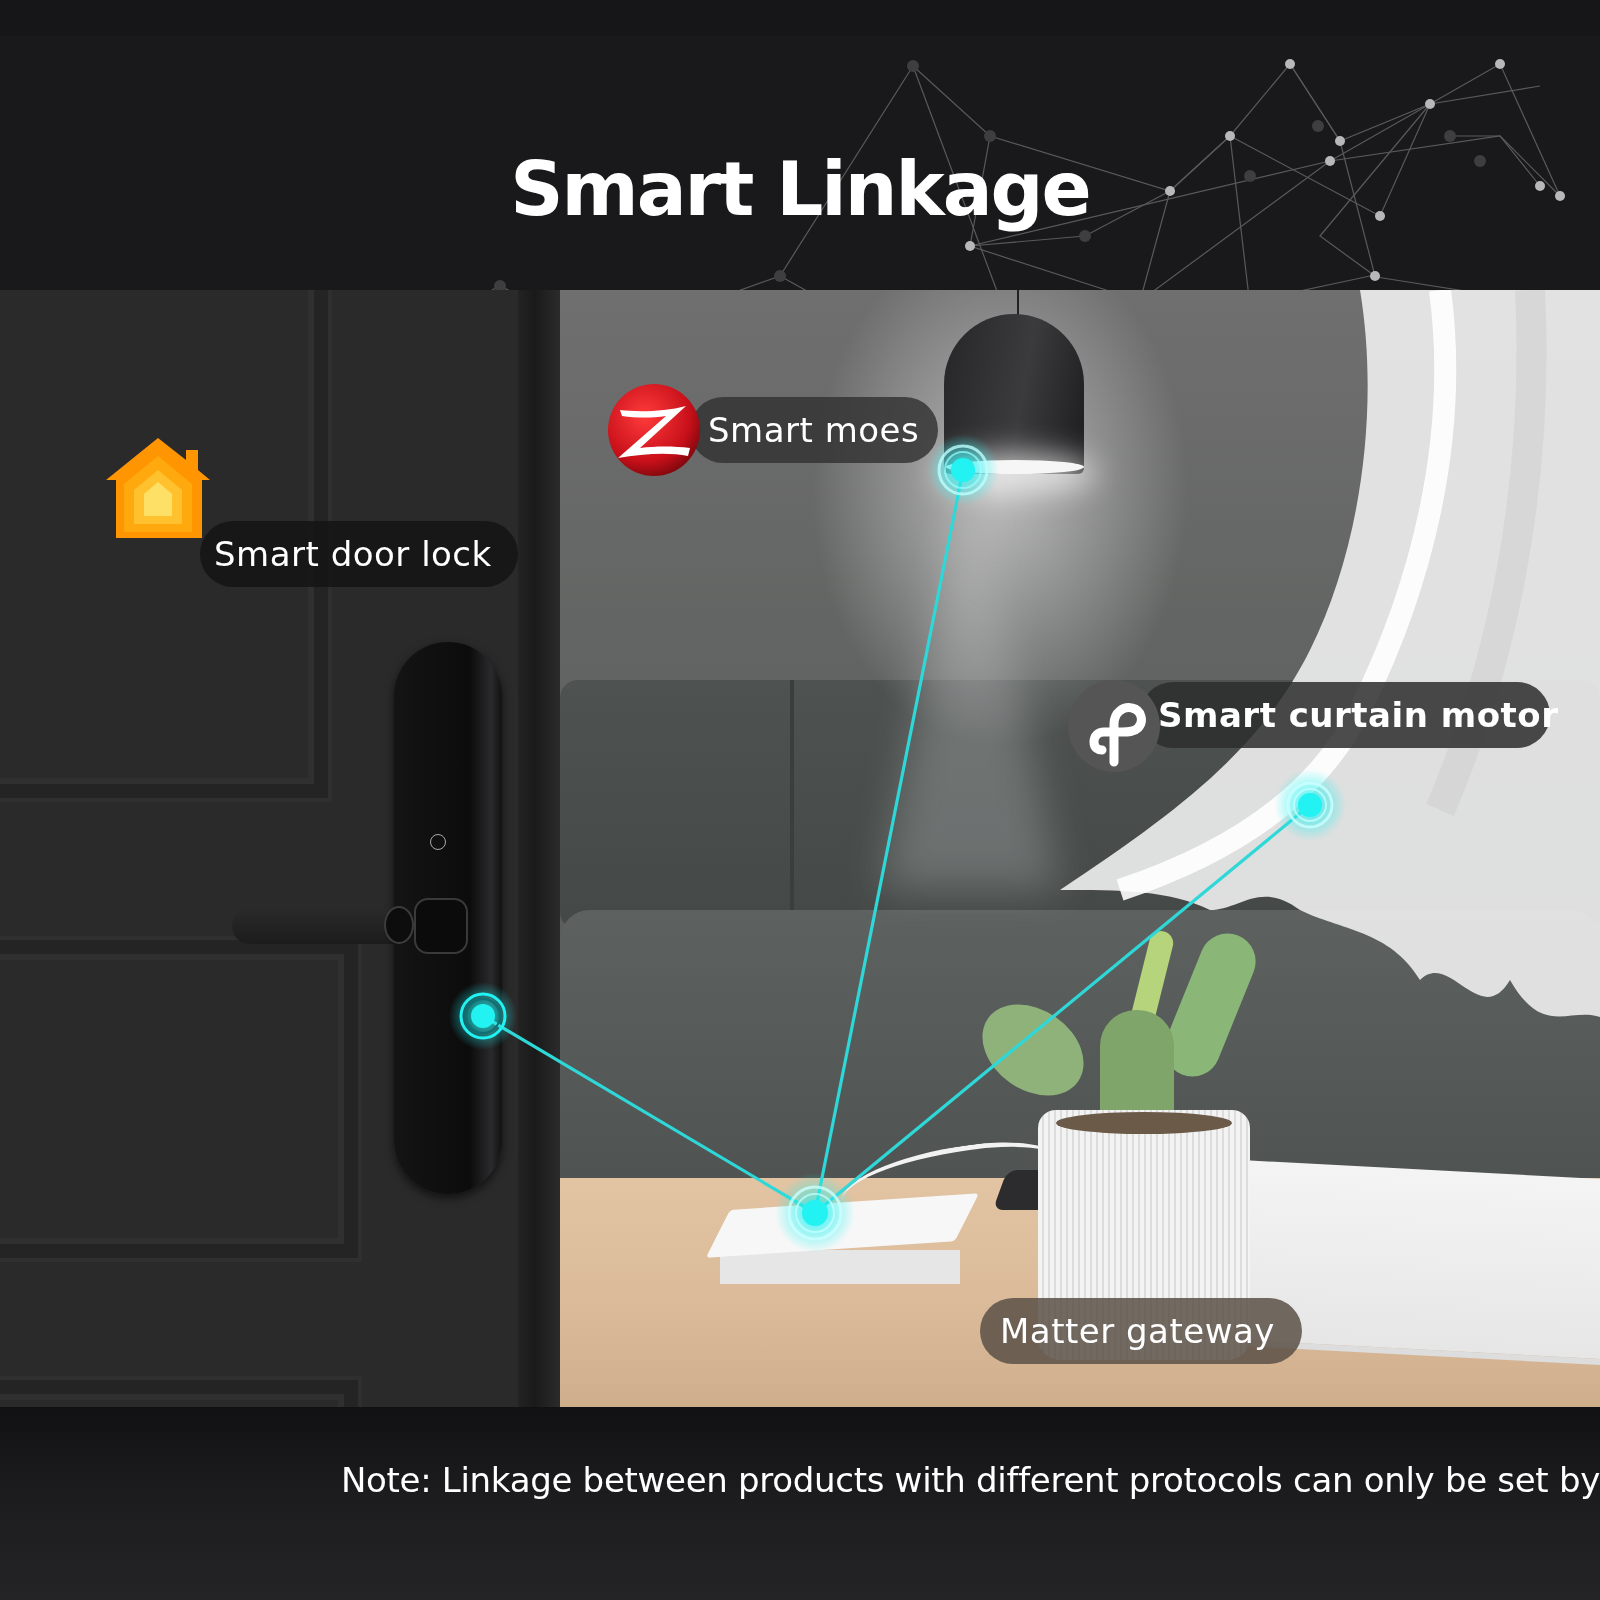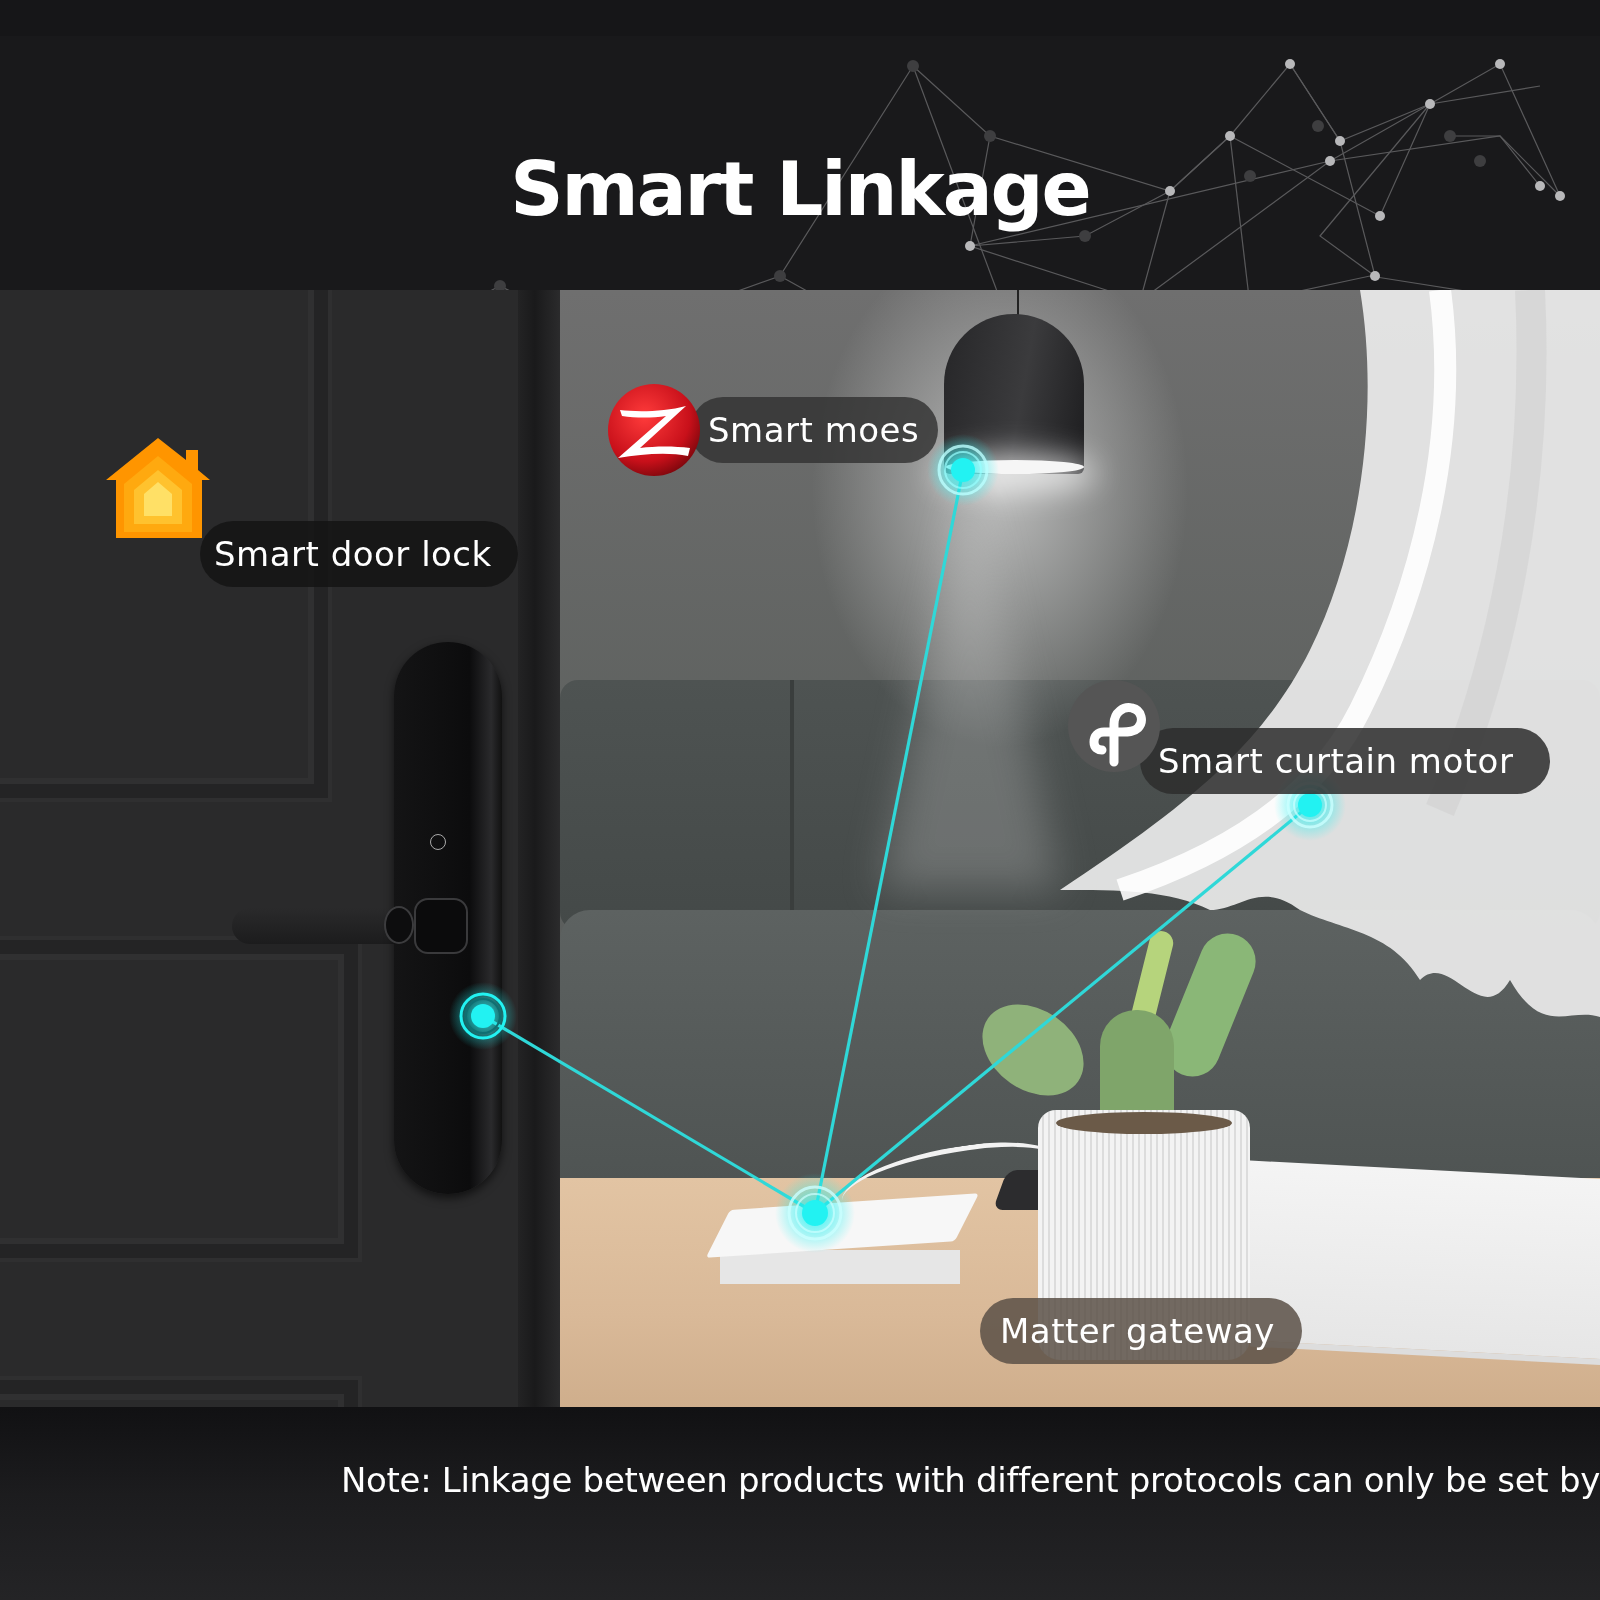--- a/index.html
+++ b/index.html
@@ -43,21 +43,21 @@
 
   .gateway { position: absolute; left: 170px; top: 920px; width: 250px; height: 70px; }
   .gateway .top { position: absolute; left: 0; top: 0; width: 240px; height: 48px; background: #f7f7f7; transform: skewX(-30deg) rotate(-4deg); transform-origin: left top; border-radius: 4px; }
   .gateway .side { position: absolute; left: -10px; top: 40px; width: 240px; height: 34px; background: #e6e6e6; }
 
   svg.links { position: absolute; left: 0; top: 0; pointer-events: none; }
 
   .label { position: absolute; height: 66px; border-radius: 33px; color: #fff; font-size: 34px; line-height: 66px; padding: 0 28px 0 18px; box-sizing: border-box; white-space: nowrap; font-family: "DejaVu Sans", sans-serif; letter-spacing: 0.5px; }
   .label.lock { left: 200px; top: 478px; width: 318px; background: rgba(20,20,20,.85); padding-left: 14px; margin-top: 43px; }
   .label.bulb { left: 690px; top: 397px; width: 248px; background: rgba(50,50,50,.82); }
-  .label.curtain { left: 1140px; top: 728px; width: 410px; background: rgba(45,45,45,.85); }
+  .label.curtain { left: 1140px; top: 682px; width: 410px; background: rgba(45,45,45,.85); font-weight: bold; }
   .label.gateway { left: 980px; top: 1298px; width: 322px; background: rgba(90,80,70,.85); padding-left: 20px; }
   .icon { position: absolute; }
 
   .footer { position: absolute; left: 0; top: 1407px; width: 1600px; height: 193px; background: linear-gradient(#111113, #1c1c1e 45%, #242426); }
   .note { position: absolute; left: 0; top: 52px; width: 1600px; text-align: right; color: #fff; font-size: 34px; line-height: 42px; font-family: "DejaVu Sans", sans-serif; letter-spacing: -0.3px; }
 </style>
 </head>
 <body>
 
 <div class="header">

